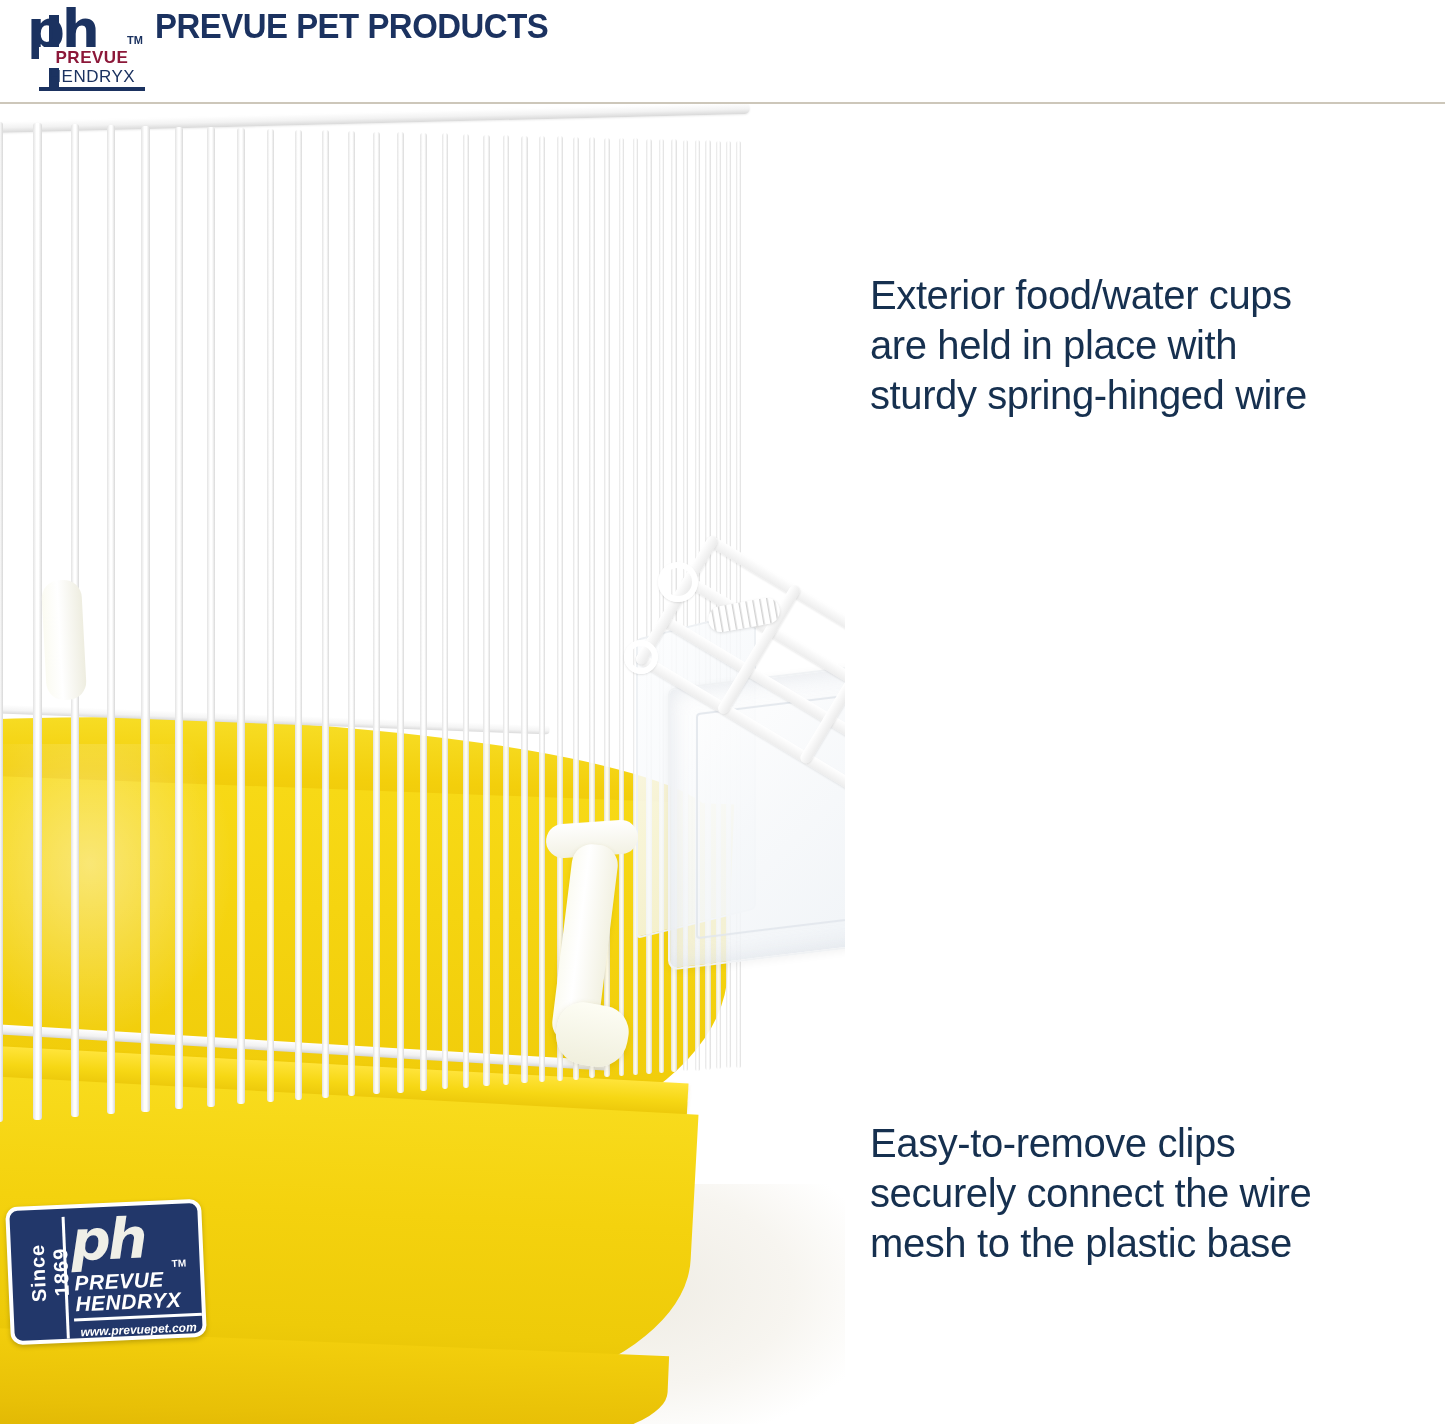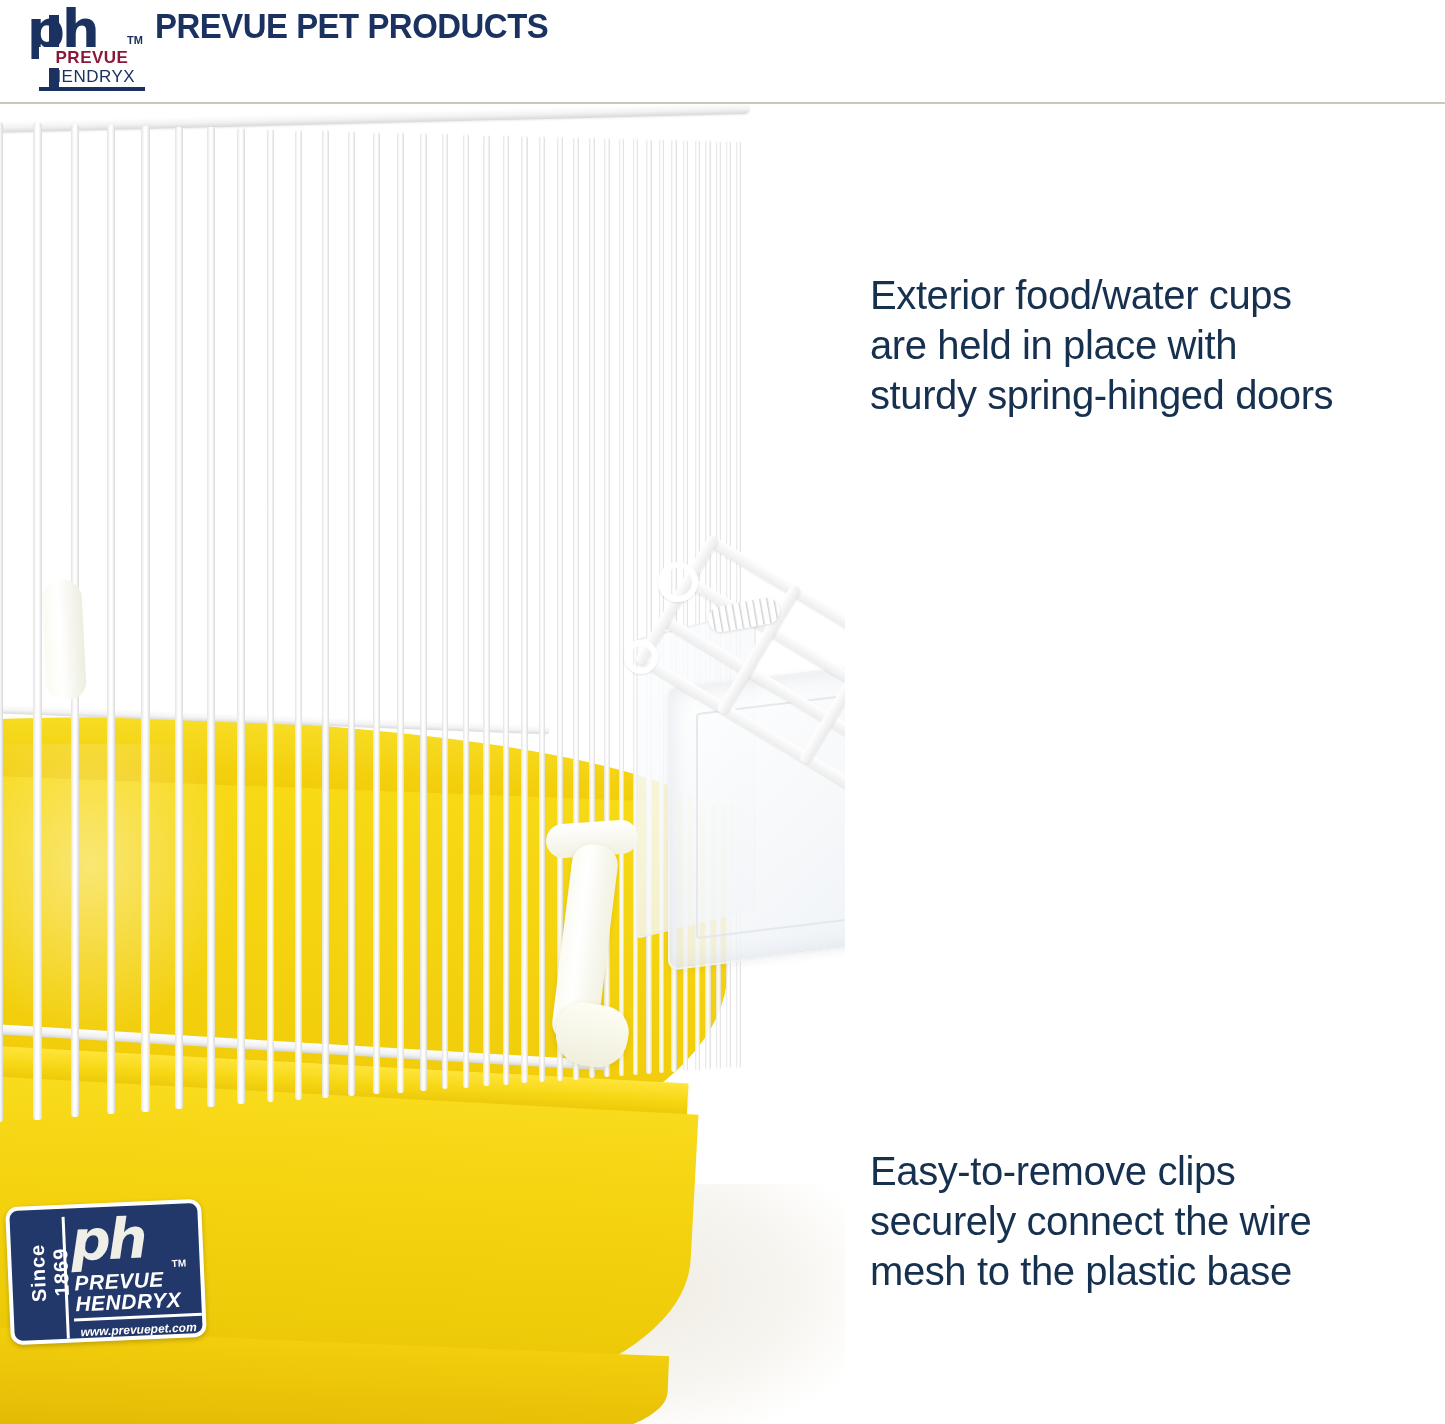--- a/index.html
+++ b/index.html
@@ -252,21 +252,21 @@
   }
 
   
   .callout {
     position:absolute; left:870px; width:470px;
     color:#16304f; font-size:40px; line-height:50px;
     font-family:"Liberation Sans", sans-serif;
     letter-spacing:-0.4px;
   }
   #callout-1 { top:270px; }
-  #callout-2 { top:1146px; }
+  #callout-2 { top:1118px; }
 </style>
 </head>
 <body>
 
 <div id="header">
 
   <div id="brand-logo">
     <div id="logo-bar-left"></div>
     <div id="logo-ph">ph</div>
     <div id="logo-tm">TM</div>
@@ -364,14 +364,14 @@
     <div id="sticker-ph">ph</div>
     <div id="sticker-tm">TM</div>
     <div id="sticker-prevue">PREVUE</div>
     <div id="sticker-hendryx">HENDRYX</div>
     <div id="sticker-underline"></div>
     <div id="sticker-url">www.prevuepet.com</div>
   </div>
 
 </div>
 
-<div class="callout" id="callout-1">Exterior food/water cups are held in place with sturdy spring-hinged doors</div>
+<div class="callout" id="callout-1">Exterior food/water cups are held in place with sturdy spring-hinged wire</div>
 <div class="callout" id="callout-2">Easy-to-remove clips securely connect the wire mesh to the plastic base</div>
 
 </body></html>

